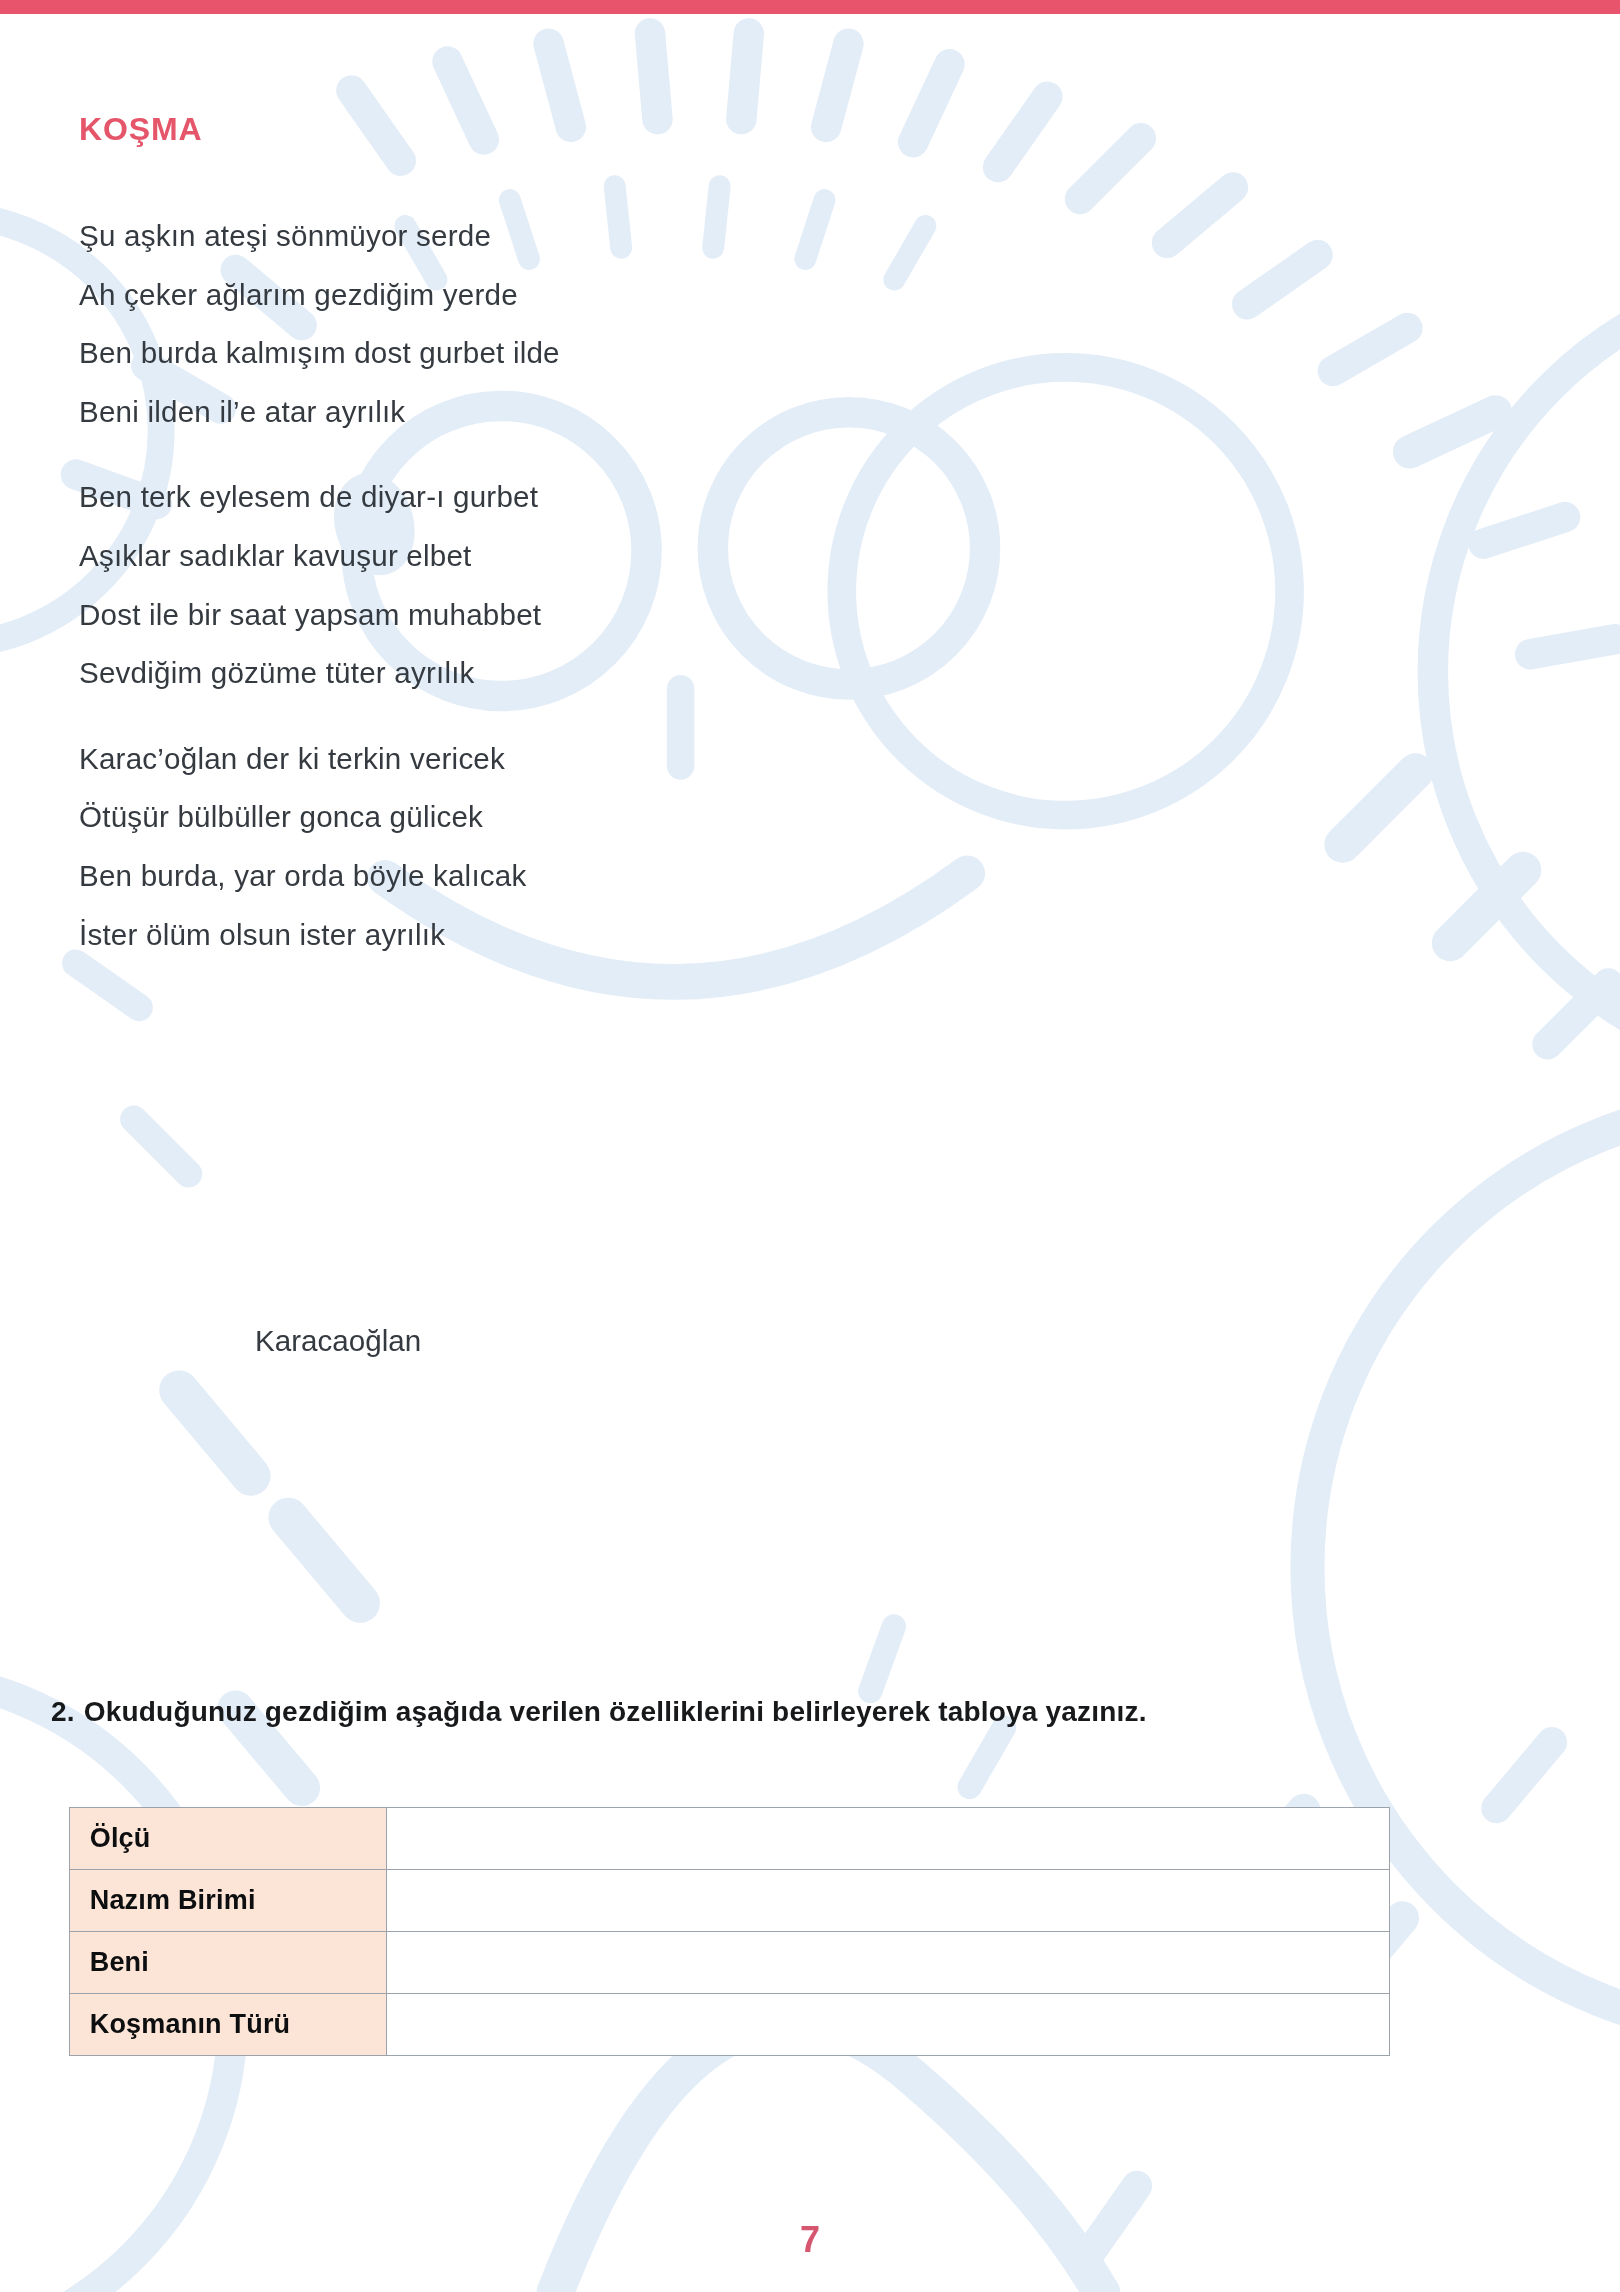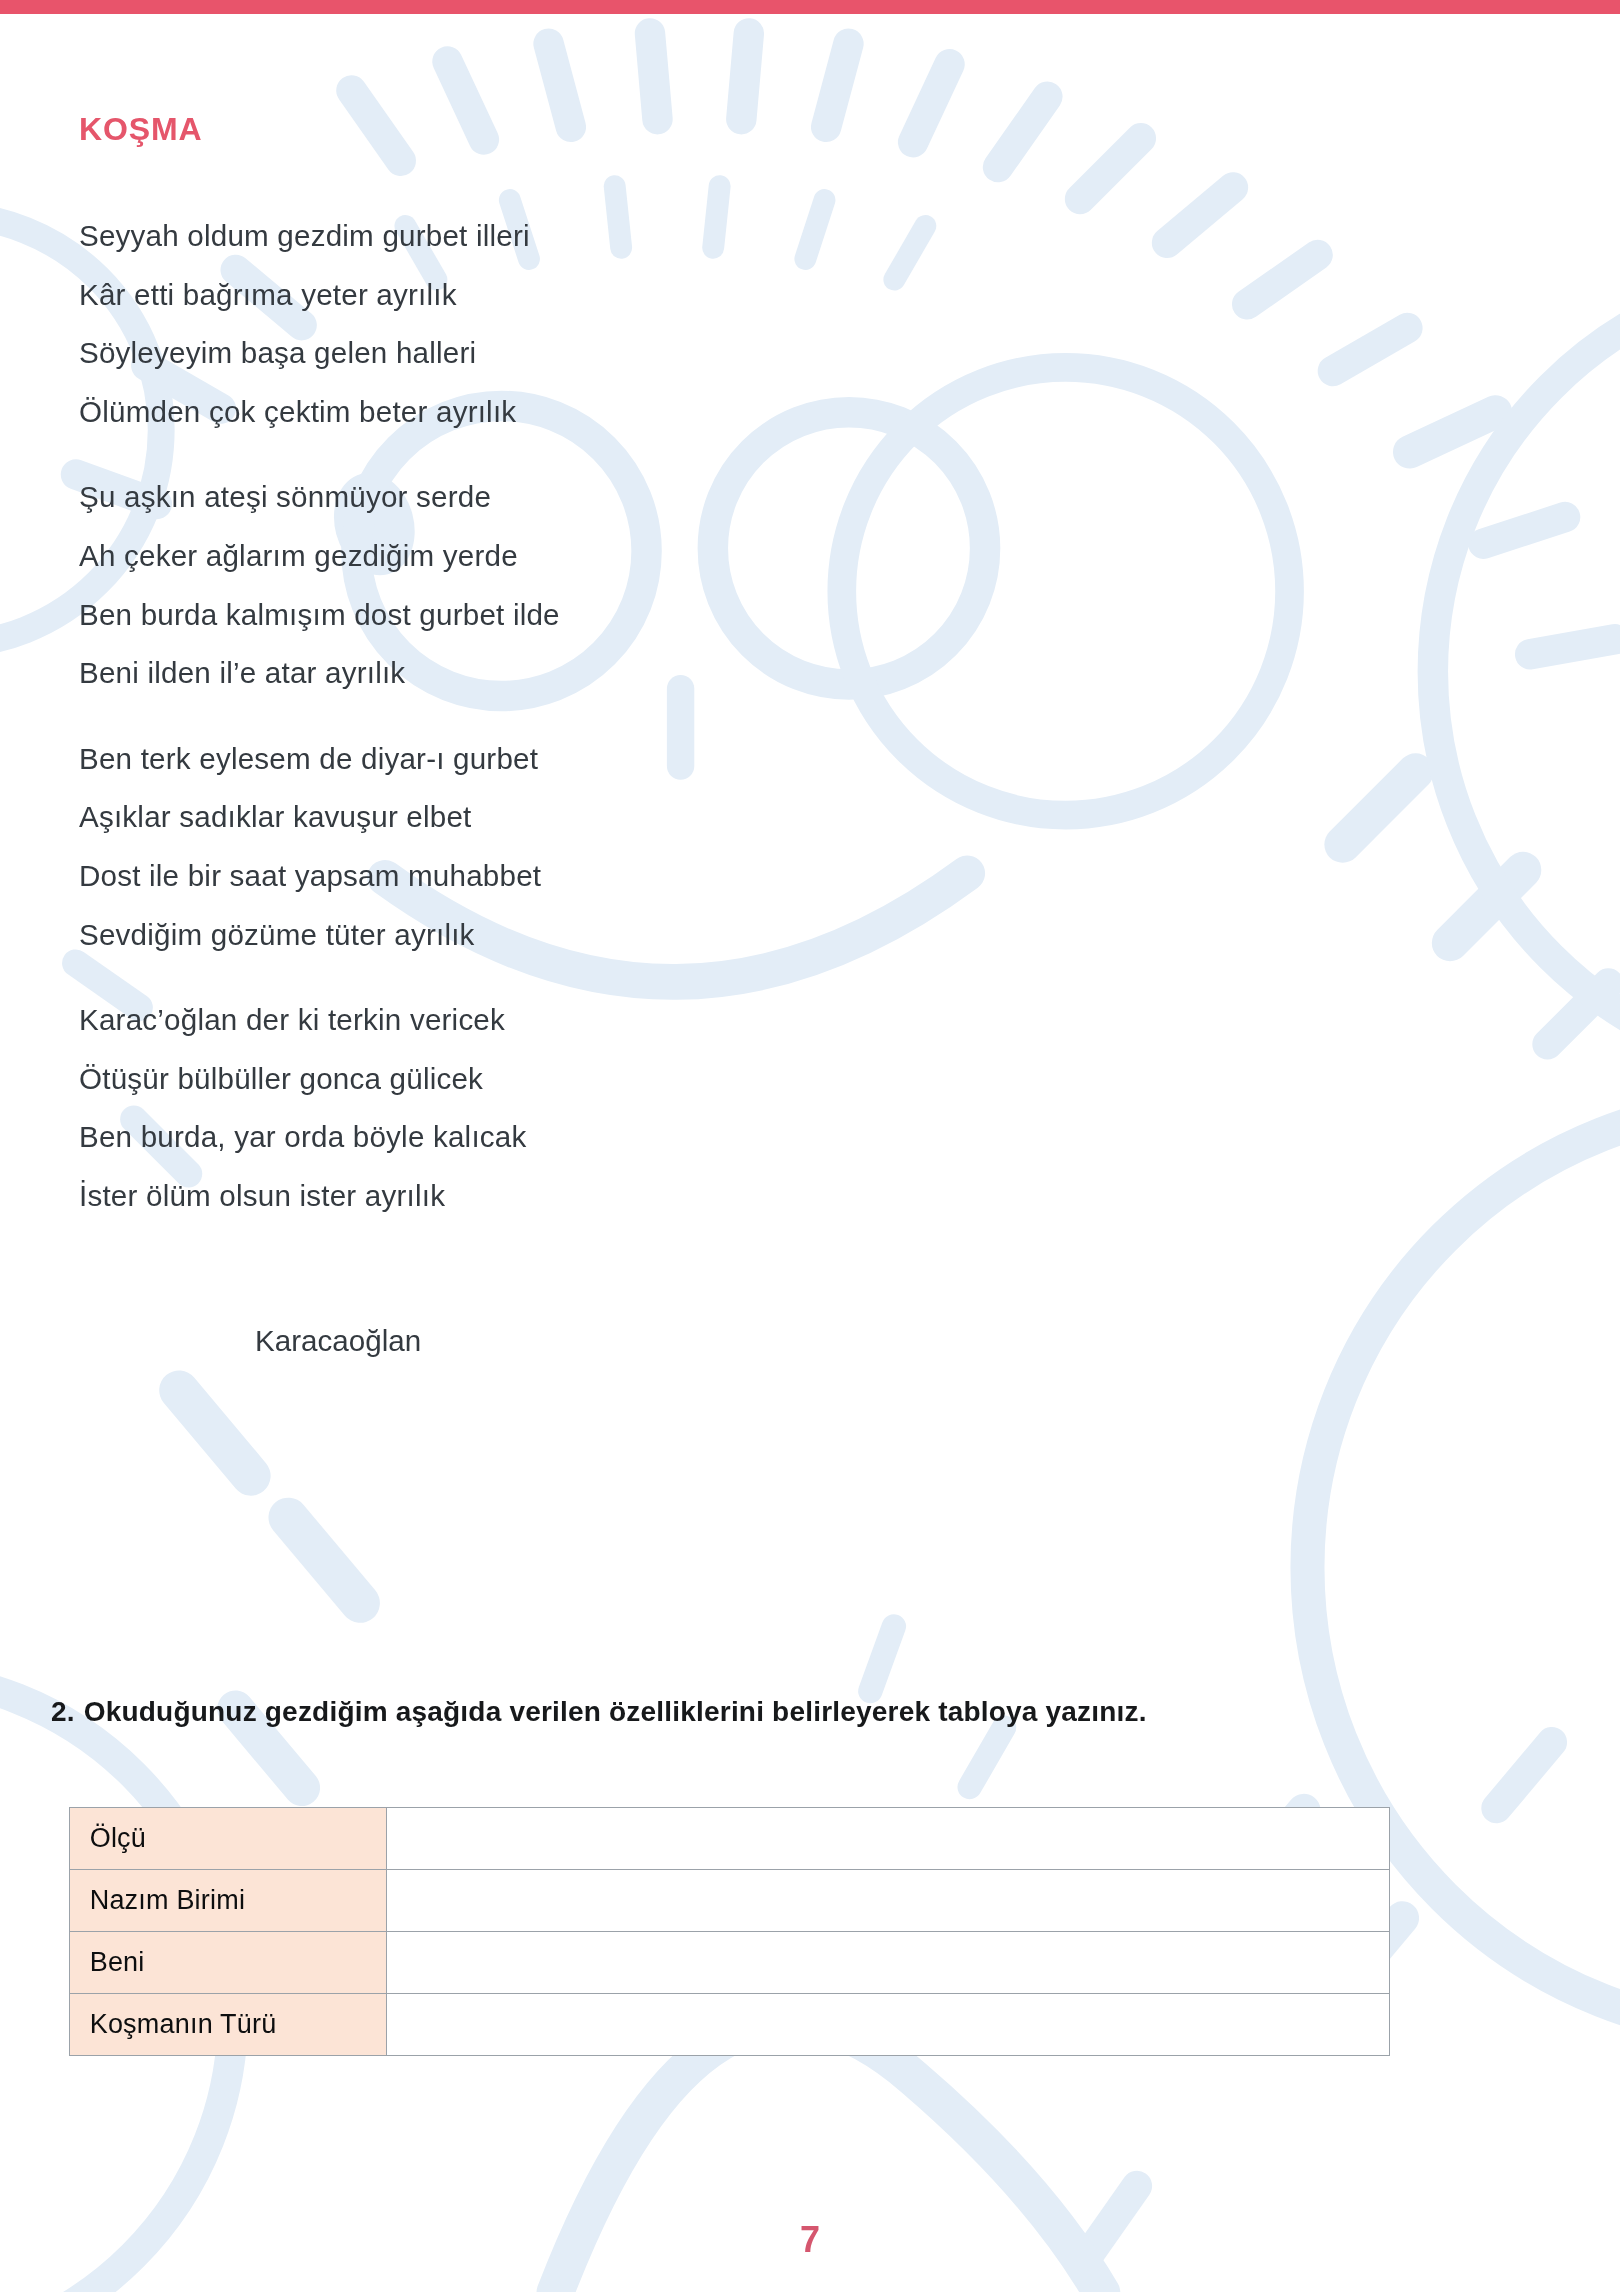--- a/index.html
+++ b/index.html
@@ -84,21 +84,21 @@
   }
   .features-table td {
     border: 0.9px solid #9ba2a9;
     height: 61px;
     padding: 0;
     background: #ffffff;
   }
   .features-table td.label-cell {
     width: 296px;
     background: #fce4d6;
-    font-weight: normal;
+    font-weight: bold;
     font-size: 27px;
     color: #0d0e0f;
     padding-left: 19.7px;
     letter-spacing: 0.2px;
   }
   .page-number {
     position: absolute;
     left: 0; top: 2219px;
     width: 1620px;
     text-align: center;
@@ -185,26 +185,20 @@
     </g>
   </svg>
 
   <div class="top-bar"></div>
 
   <div class="content">
 
     <div class="title">KOŞMA</div>
 
     <div class="poem">
-      <div class="stanza">
-        <div class="poem-line">Seyyah oldum gezdim gurbet illeri</div>
-        <div class="poem-line">Kâr etti bağrıma yeter ayrılık</div>
-        <div class="poem-line">Söyleyeyim başa gelen halleri</div>
-        <div class="poem-line">Ölümden çok çektim beter ayrılık</div>
-      </div>
       <div class="stanza">
         <div class="poem-line">Şu aşkın ateşi sönmüyor serde</div>
         <div class="poem-line">Ah çeker ağlarım gezdiğim yerde</div>
         <div class="poem-line">Ben burda kalmışım dost gurbet ilde</div>
         <div class="poem-line">Beni ilden il’e atar ayrılık</div>
       </div>
       <div class="stanza">
         <div class="poem-line">Ben terk eylesem de diyar-ı gurbet</div>
         <div class="poem-line">Aşıklar sadıklar kavuşur elbet</div>
         <div class="poem-line">Dost ile bir saat yapsam muhabbet</div>

